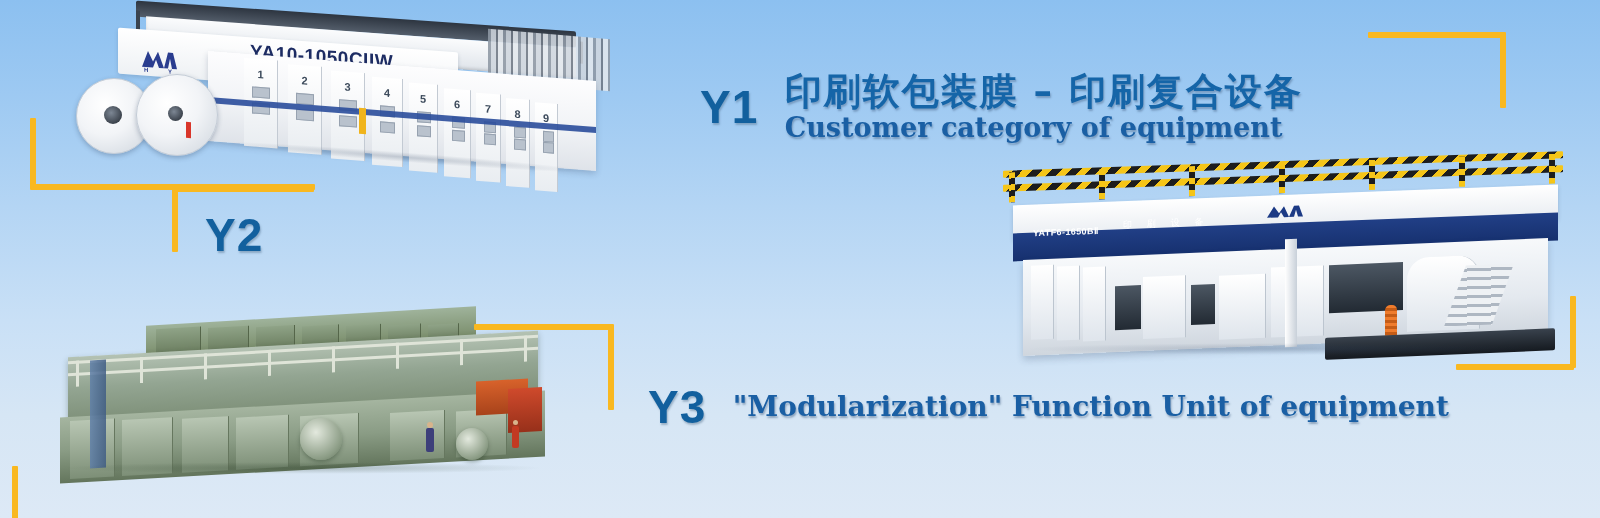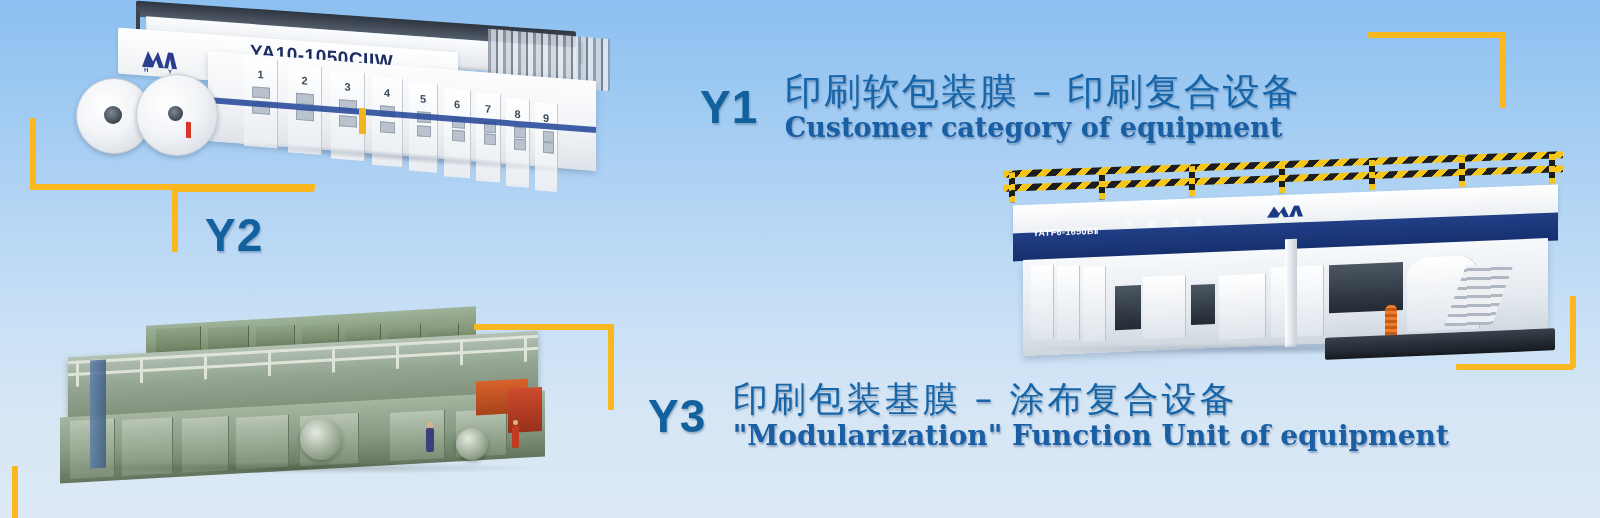--- a/index.html
+++ b/index.html
@@ -28,21 +28,21 @@
     font-family:"Liberation Sans", sans-serif;
     font-weight:bold;
     font-size:46px;
     color:#12609e;
     letter-spacing:1px;
     text-shadow:1px 2px 2px rgba(80,110,140,.45);
   }
   .lines{display:inline-block;vertical-align:middle;margin-left:22px;}
   .cn{
     font-family:"DejaVu Sans", sans-serif;
-    font-weight:normal;
+    font-weight:bold;
     font-size:35px;
     color:#1565a8;
     letter-spacing:2px;
     line-height:1.14;
     text-shadow:1px 2px 2px rgba(70,100,135,.45);
   }
   .en{
     font-family:"DejaVu Serif", serif;
     font-weight:bold;
     font-size:27px;
@@ -527,18 +527,17 @@
 
   <div class="txtgroup" id="cap2">
     <span class="ycode">Y2</span>
     <span class="lines">
     </span>
   </div>
 
   <div class="txtgroup" id="cap3">
     <span class="ycode">Y3</span>
     <span class="lines">
-      <div class="cn">印刷包装基膜 –  涂布复合设备</div>
       <div class="en">"Modularization" Function Unit of equipment</div>
     </span>
   </div>
 
 </div>
 
 </body></html>

